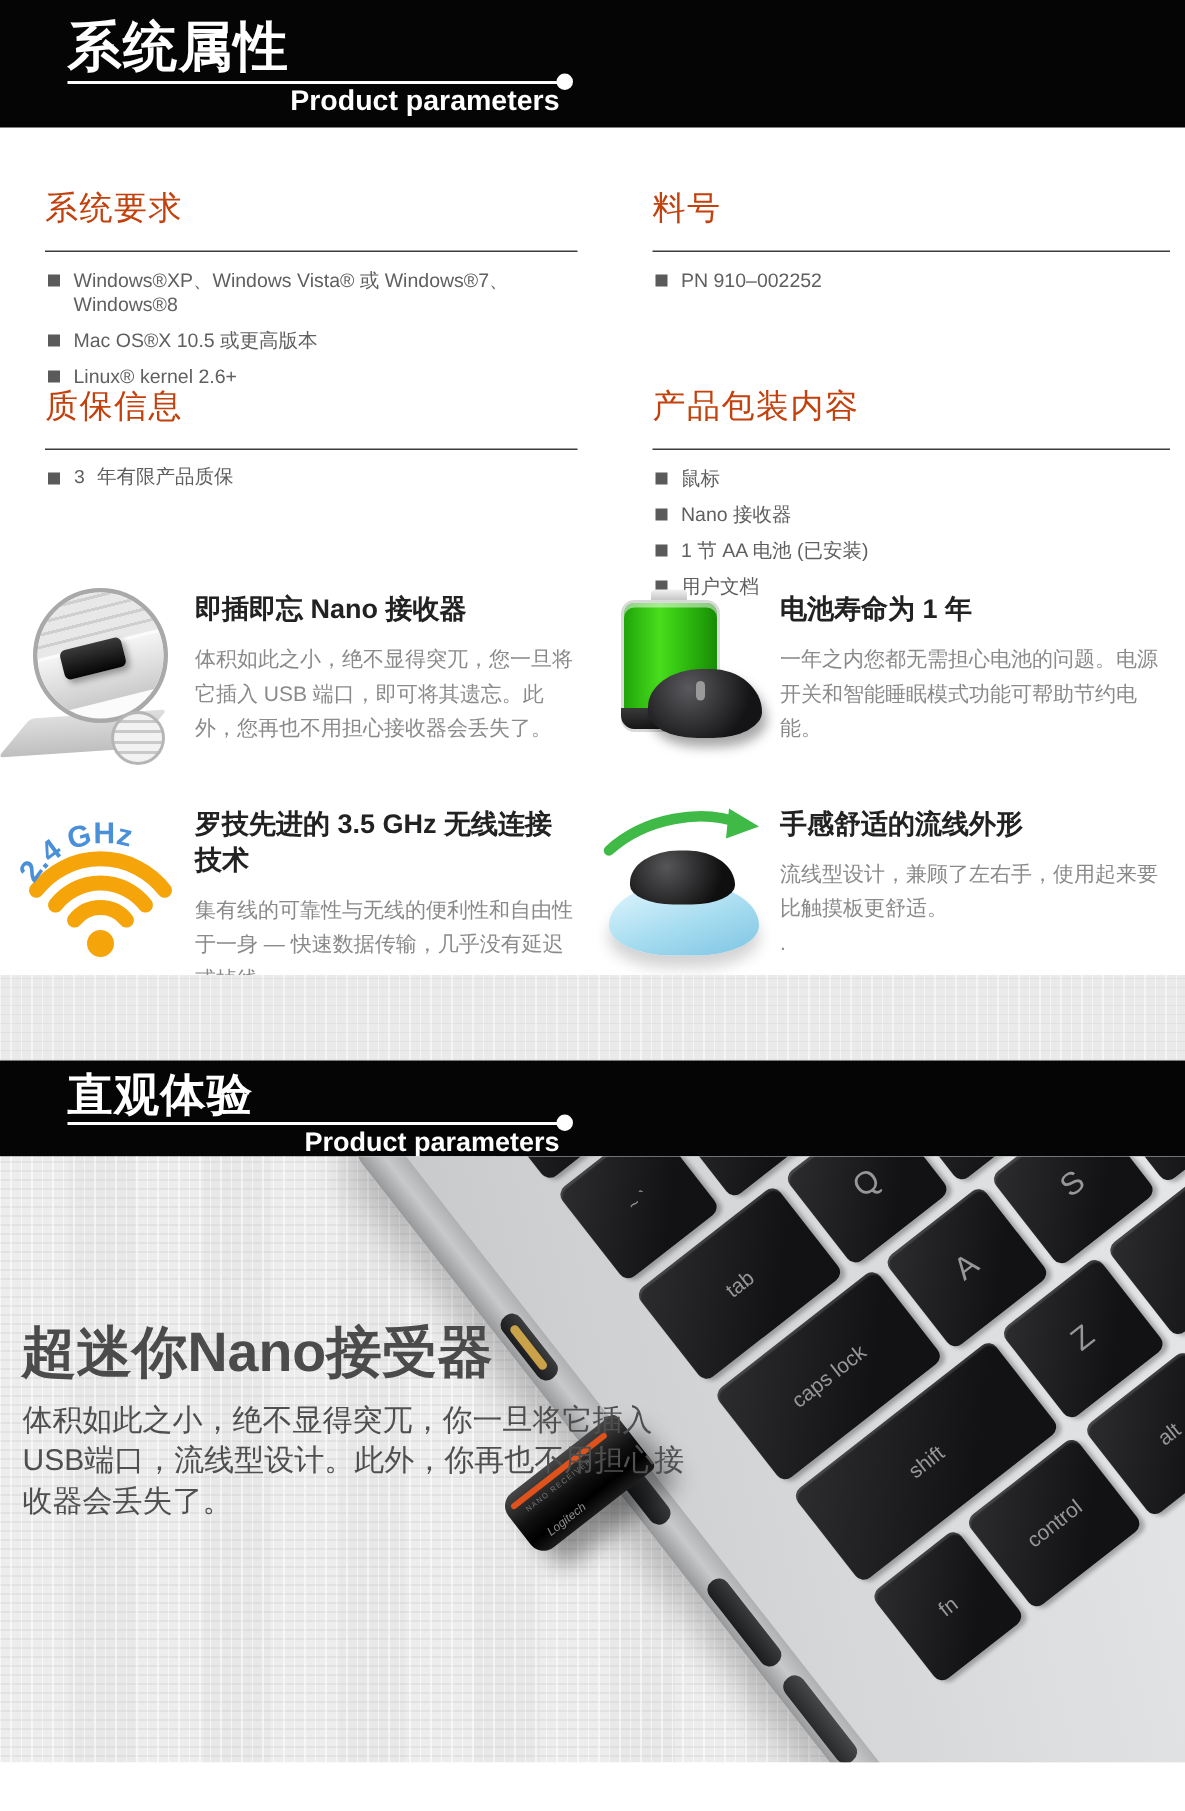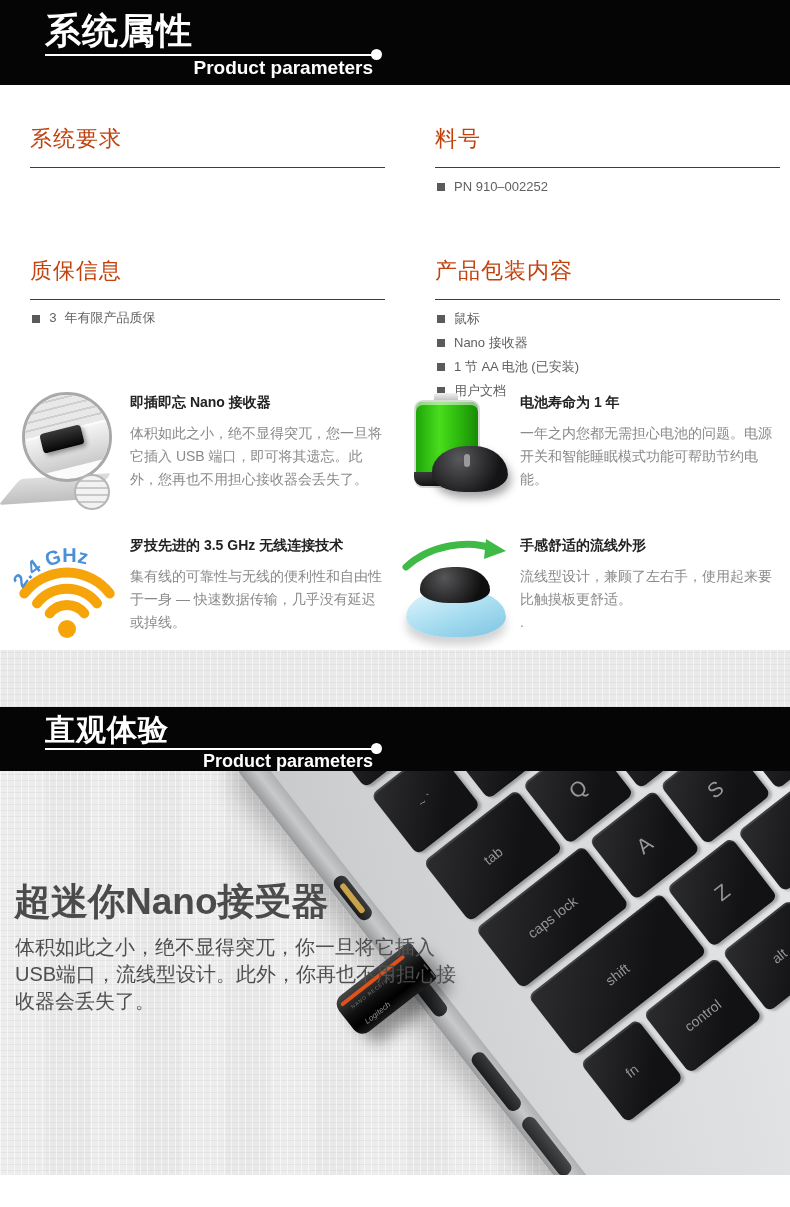--- a/index.html
+++ b/index.html
@@ -34,21 +34,21 @@
   .pblock ul{list-style:none;margin:11px 0 0 0;padding:0 0 0 2px;}
   .pblock li{display:flex;align-items:flex-start;margin:0 0 8px 0;font-size:13px;color:#5f5f5f;line-height:16px;}
   .sq{flex:none;width:8px;height:8px;background:#5a5a5a;margin:4px 9px 0 0;}
 
   
   .feat{position:absolute;width:378px;height:122px;}
   .f0{left:12px;top:390px;} .f1{left:402px;top:390px;}
   .f2{left:12px;top:533px;} .f3{left:402px;top:533px;}
   .ficon{position:absolute;left:0;top:0;width:110px;height:118px;}
   .ftext{position:absolute;left:118px;top:4px;right:8px;}
-  .ftitle{font-size:14px;font-weight:700;color:#222;margin:0 0 10px 0;}
+  .ftitle{font-size:18px;font-weight:700;color:#222;margin:0 0 10px 0;}
   .fbody{font-size:14px;color:#8a8a8a;line-height:23px;}
 
   
   .mag-circle{position:absolute;left:10px;top:2px;width:84px;height:84px;border-radius:50%;
               border:3px solid #a9a9a9;background:#fbfbfb;overflow:hidden;}
   .mag-lid{position:absolute;left:-16px;top:-22px;width:140px;height:52px;background:
            repeating-linear-gradient(0deg,#e8e8e8 0 6px,#cfcfcf 6px 8px);transform:rotate(-14deg);}
   .mag-body{position:absolute;left:-12px;top:34px;width:130px;height:36px;transform:rotate(-14deg);
             background:linear-gradient(#f4f4f4,#cbcbcb);}
   .mag-recv{position:absolute;left:16px;top:34px;width:42px;height:20px;border-radius:4px;transform:rotate(-14deg);
@@ -135,20 +135,34 @@
   <header class="band band1">
     <div class="band-title">系统属性</div>
     <div class="band-line"></div>
     <div class="band-dot"></div>
     <div class="band-sub">Product parameters</div>
   </header>
 
   <section>
     <div class="pblock pb0">
       <h2>系统要求</h2>
+      <ul>
+        <li>
+            <span class="sq"></span>
+            <span>Windows®XP、Windows Vista® 或 Windows®7、Windows®8</span>
+          </li>
+        <li>
+            <span class="sq"></span>
+            <span>Mac OS®X 10.5 或更高版本</span>
+          </li>
+        <li>
+            <span class="sq"></span>
+            <span>Linux® kernel 2.6+</span>
+          </li>
+      </ul>
     </div>
     <div class="pblock pb1">
       <h2>料号</h2>
       <ul>
         <li>
             <span class="sq"></span>
             <span>PN 910–002252</span>
           </li>
       </ul>
     </div>

